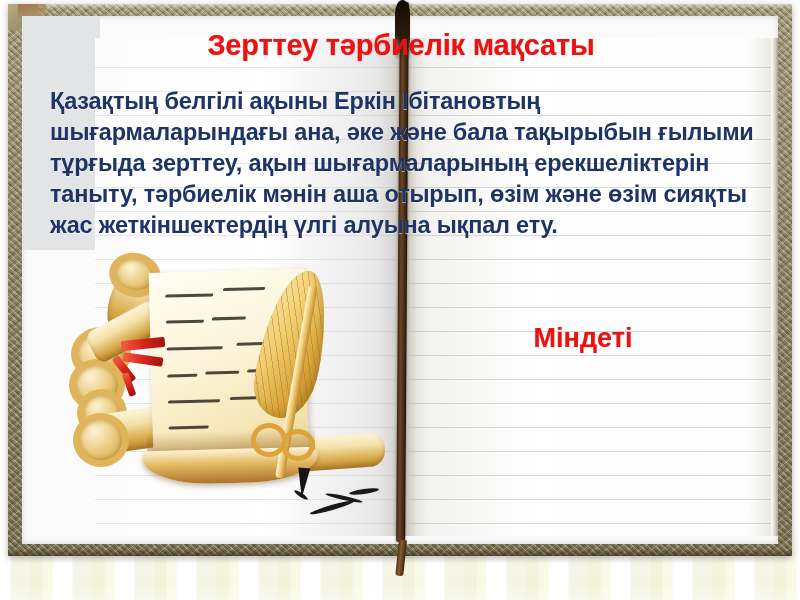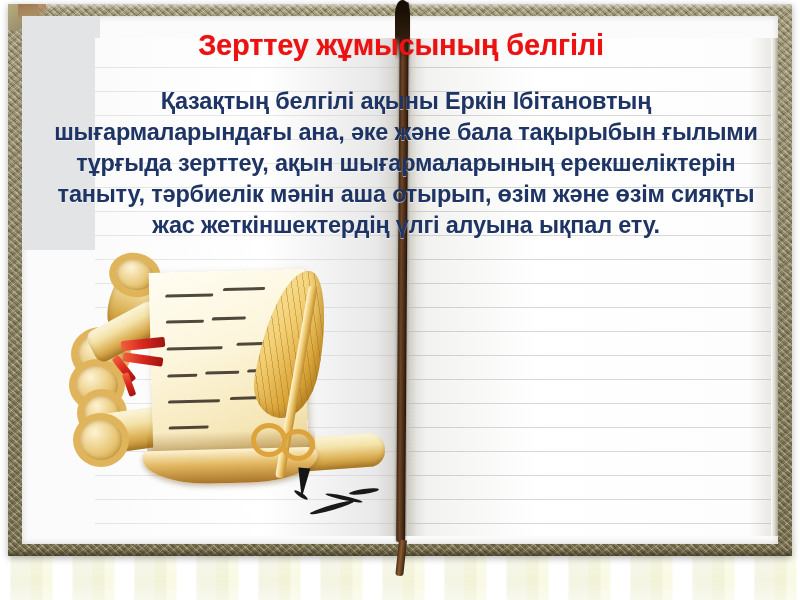--- a/index.html
+++ b/index.html
@@ -297,21 +297,21 @@
     font-weight: bold;
     line-height: 1.24;
     letter-spacing: -0.2px;
     text-shadow: 0 0 1px rgba(180,0,0,0.45);
   }
 
   .goal-body {
     position: absolute;
     left: 50px; top: 86px;
     width: 712px;
-    text-align: center;
+    text-align: left;
     color: #1d3464;
     font-size: 23.5px;
     font-weight: bold;
     line-height: 1.315;
     letter-spacing: -0.2px;
     text-shadow: 0 1px 0 rgba(255,255,255,0.55);
   }
 
   .heading-tasks {
     position: absolute;
@@ -422,20 +422,21 @@
       <div class="ink-stroke" style="left:324px; top:236px; width:30px; height:5px; transform:rotate(-8deg);"></div>
       <div class="ink-stroke" style="left:268px; top:240px; width:16px; height:4px; transform:rotate(34deg);"></div>
     </div>
   </div>
 
   <div class="ribbon"></div>
   <div class="ribbon-top-flare"></div>
   <div class="ribbon-tip"></div>
 
   <div class="text-layer">
-    <div class="heading-main">Зерттеу жұмысының белгілі</div>
+    <div class="heading-main">Зерттеу тәрбиелік мақсаты</div>
 
     <div class="goal-body">Қазақтың белгілі ақыны Еркін Ібітановтың шығармаларындағы ана, әке және бала тақырыбын ғылыми тұрғыда зерттеу, ақын шығармаларының ерекшеліктерін таныту, тәрбиелік мәнін аша отырып, өзім және өзім сияқты жас жеткіншектердің үлгі алуына ықпал ету.</div>
 
+    <div class="heading-tasks">Міндеті</div>
 
   </div>
 
 </div>
 
 </body></html>

